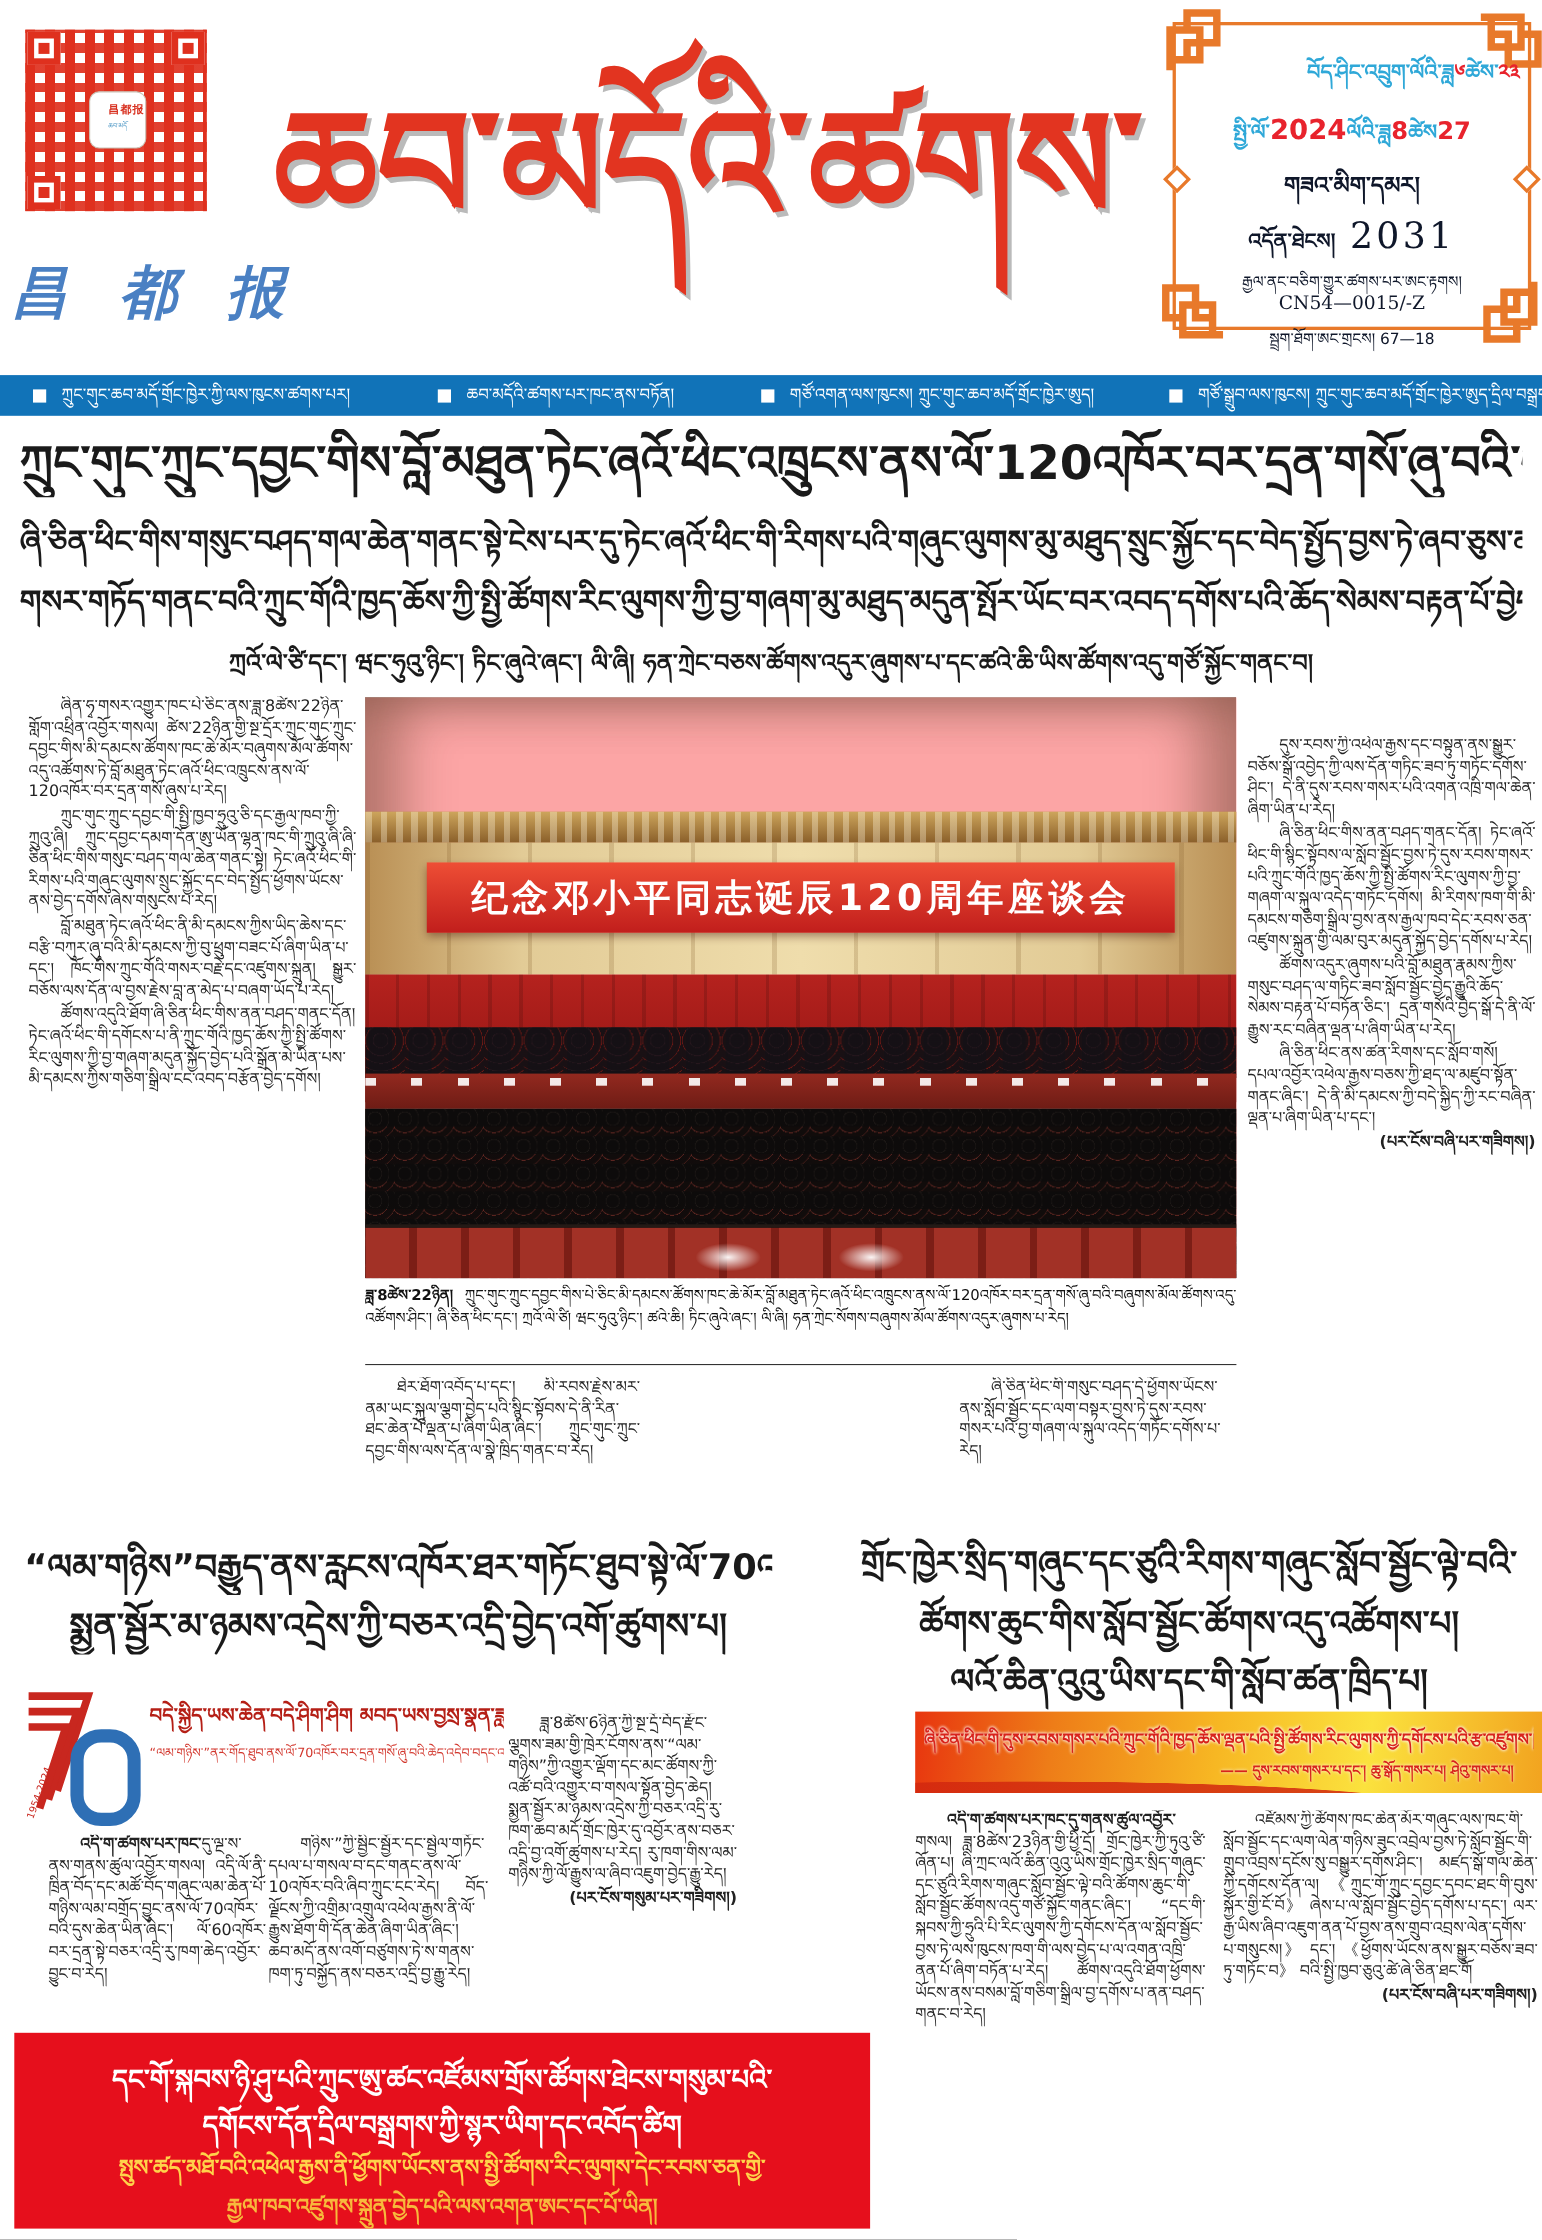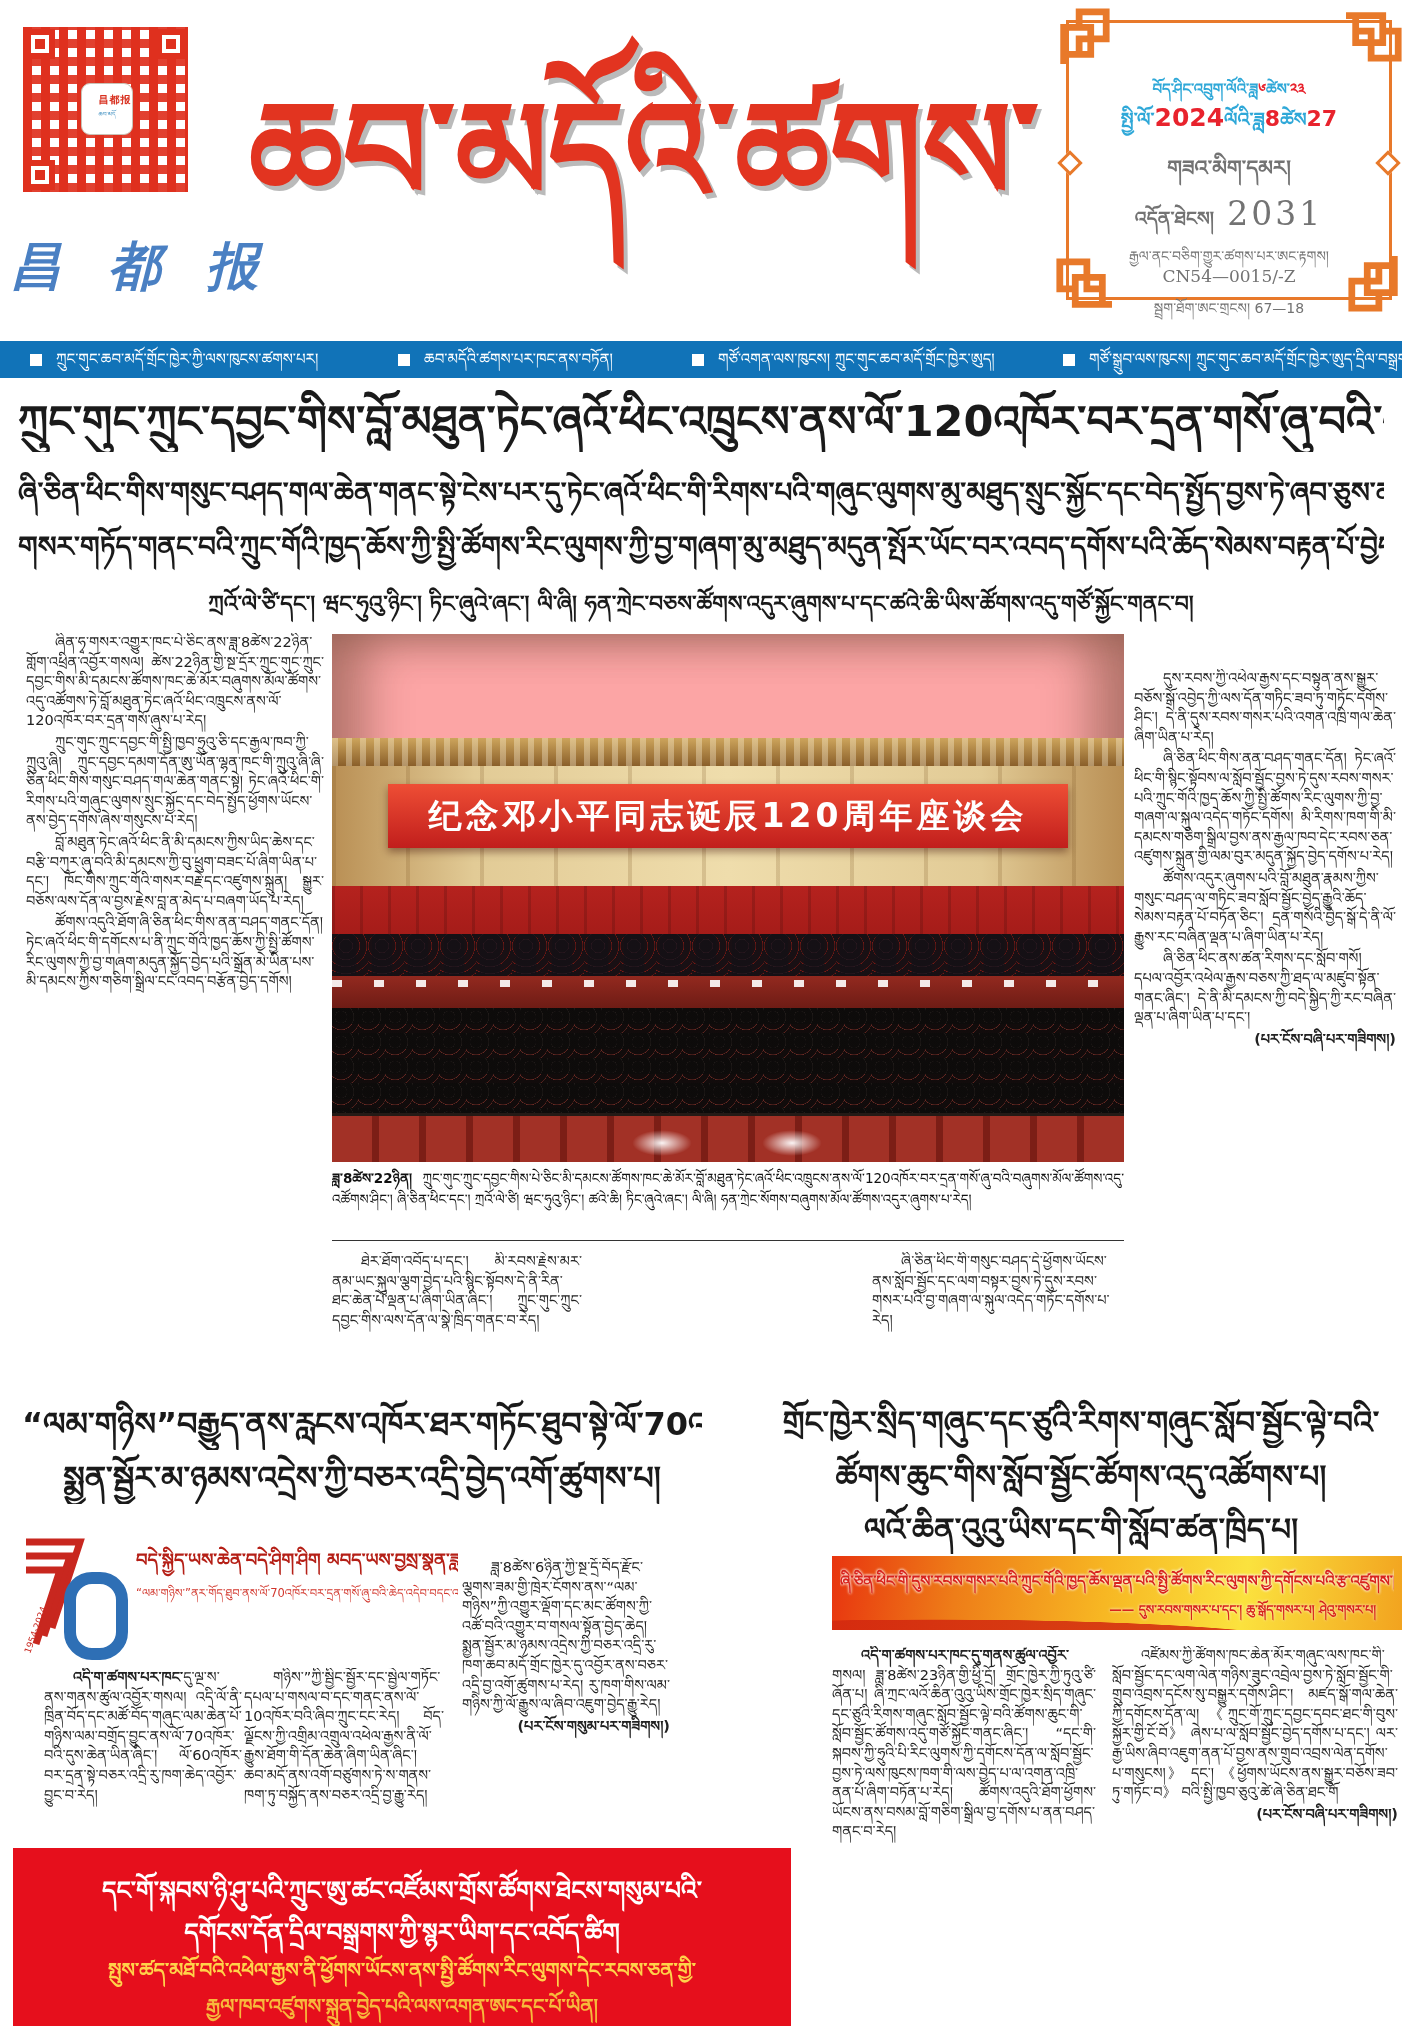--- a/index.html
+++ b/index.html
@@ -26,22 +26,22 @@
 
   
   .infobox{left:1056px;top:12px;width:346px;height:296px;}
   .infobox .frame{position:absolute;left:10px;top:8px;right:10px;bottom:8px;border:3px solid #e8792a;}
   .knot{position:absolute;width:58px;height:58px;}
   .k1{left:-2px;top:-6px;} .k2{right:-2px;top:-6px;transform:rotate(90deg);}
   .k3{right:-2px;bottom:-6px;transform:rotate(180deg);} .k4{left:-2px;bottom:-6px;transform:rotate(270deg);}
   .edge-d{position:absolute;width:12px;height:12px;background:#ffffff;border:3px solid #e8792a;transform:rotate(45deg);}
   .eL{left:5px;top:142px;} .eR{right:5px;top:142px;}
   .ib-line{position:absolute;left:20px;right:20px;text-align:center;white-space:nowrap;overflow:hidden;}
-  .c-cyan{color:#2fa8d8;} .c-red{color:#e8232d;} .c-black{color:#737373;}
-  .ib1{top:60px;font-size:15px;font-weight:bold;}
+  .c-cyan{color:#2fa8d8;} .c-red{color:#e8232d;} .c-black{color:#0f172a;}
+  .ib1{top:32px;font-size:19px;font-weight:bold;text-align:right;}
   .ib2{top:86px;font-size:19px;font-weight:bold;}
   .ib2 .yr{font-size:25px;} .ib2 .dd{font-size:22px;}
   .ib3{top:132px;font-size:21px;font-weight:bold;}
   .ib4{top:182px;font-size:19px;font-weight:bold;}
   .ib4 .issue{font-size:33px;font-family:"DejaVu Serif",serif;font-weight:normal;letter-spacing:3px;}
   .ib5{top:228px;font-size:14px;}
   .ib6{top:254px;font-size:17px;font-family:"DejaVu Serif",serif;}
   .ib7{top:280px;font-size:14px;}
 
   

